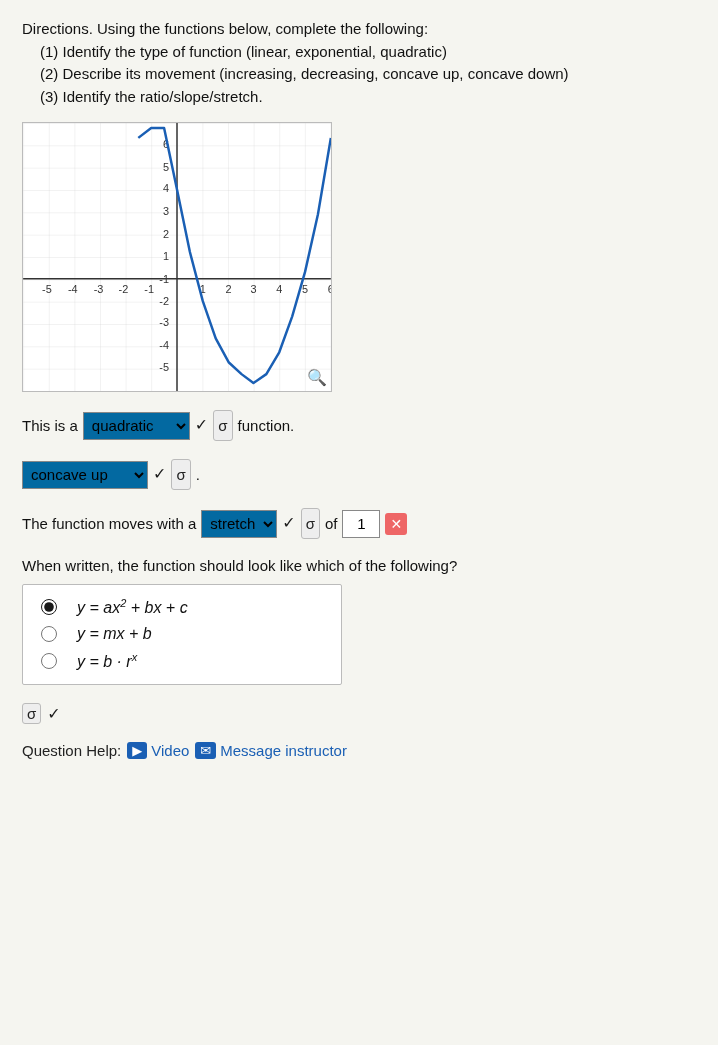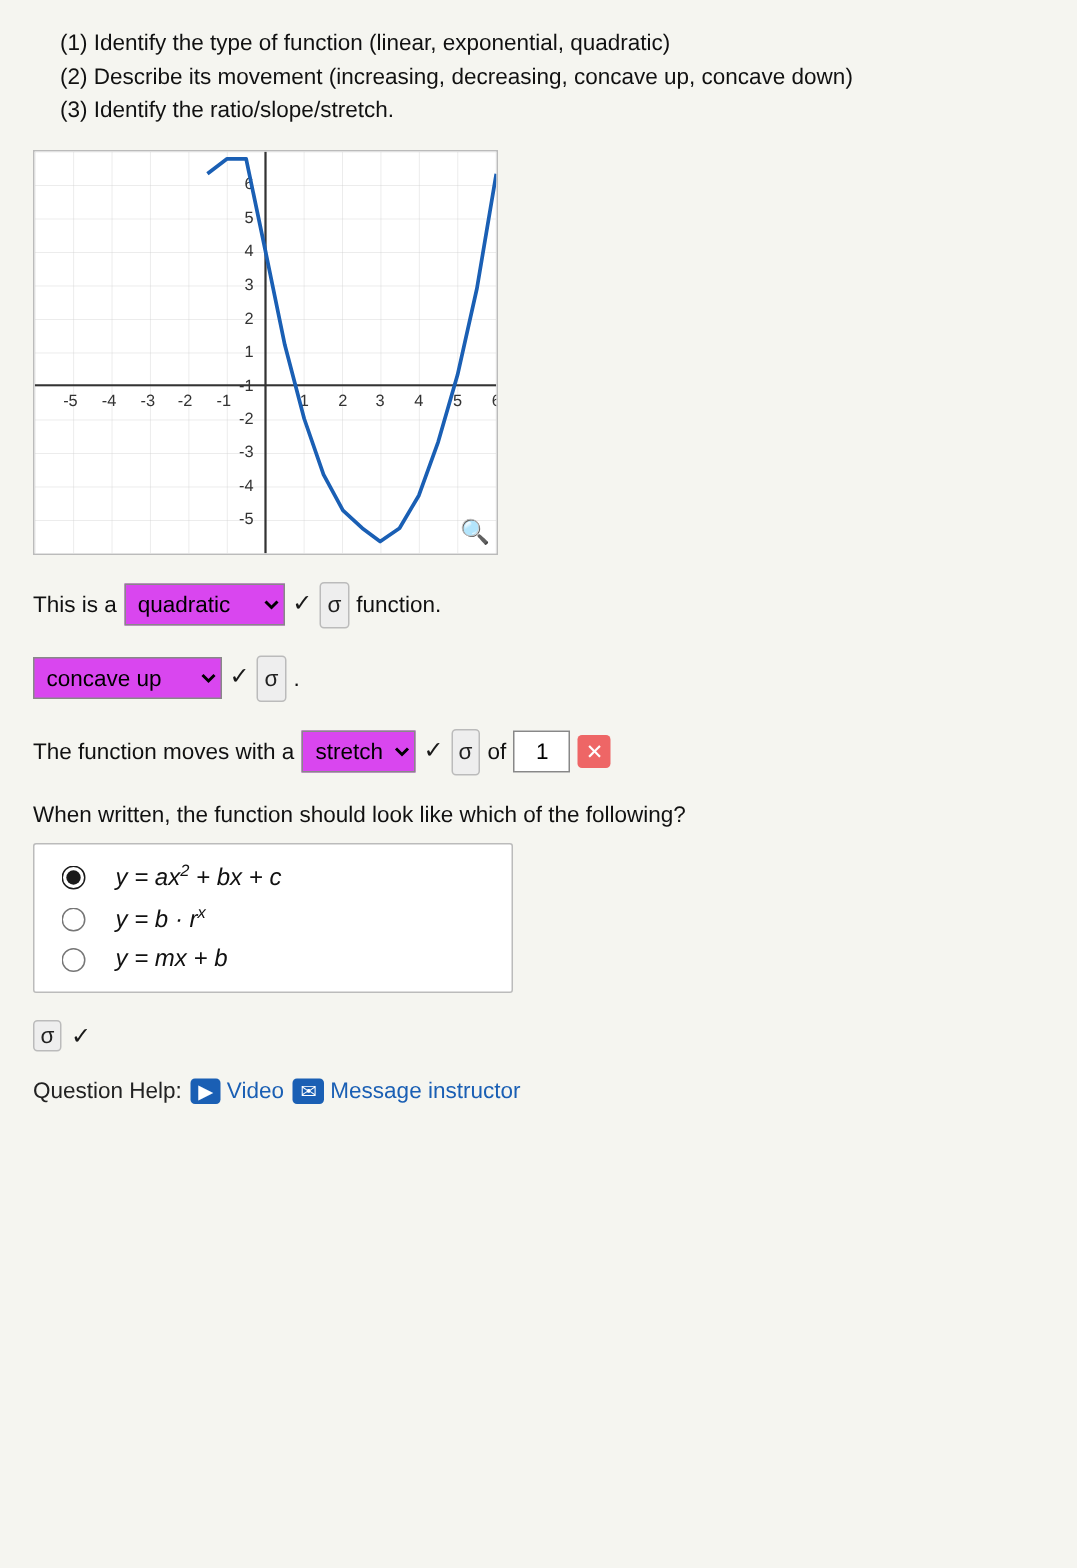--- a/index.html
+++ b/index.html
@@ -44,21 +44,21 @@
       flex-wrap: wrap;
       gap: 5px;
       line-height: 1.8;
     }
     .row-question span {
       white-space: nowrap;
       text-align: center;
     }
     select.answer-select {
       border: 1px solid #888;
-      background: #d946ef;
+      background: #0369a1;
       padding: 2px 4px;
       font-size: 15px;
       height: 28px;
     }
     .check-icon {
       color: #1a1a1a;
       font-size: 16px;
     }
     .sigma-icon {
       font-size: 15px;
@@ -177,20 +177,21 @@
       accent-color: #1a1a1a;
     }
   </style>
 </head>
 <body>
 
 
 
 
 <div class="directions">
+  <div>Directions. Using the functions below, complete the following:</div>
   <p>(1) Identify the type of function (linear, exponential, quadratic)</p>
   <p>(2) Describe its movement (increasing, decreasing, concave up, concave down)</p>
   <p>(3) Identify the ratio/slope/stretch.</p>
 </div>
 
 
 <div class="graph-container">
   <div class="graph-area">
     <svg class="graph-svg" viewBox="0 0 310 270">
 
@@ -307,28 +308,28 @@
   <div class="formula-row">
     <input type="radio" class="radio-input checked-radio" name="formula" checked="" style="">
     <span class="formula-text">
       <i>y</i> = <i>ax</i><sup>2</sup> + <i>bx</i> + <i>c</i>
     </span>
   </div>
   
   <div class="formula-row">
     <input type="radio" class="radio-input" name="formula" style="">
     <span class="formula-text">
-      <i>y</i> = <i>b</i> · <i>r</i><sup><i>x</i></sup>
+      <i>y</i> = <i>mx</i> + <i>b</i>
     </span>
   </div>
   
   <div class="formula-row">
     <input type="radio" class="radio-input" name="formula" style="">
     <span class="formula-text">
-      <i>y</i> = <i>mx</i> + <i>b</i>
+      <i>y</i> = <i>b</i> · <i>r</i><sup><i>x</i></sup>
     </span>
   </div>
 </div>
 
 
 <div class="submit-row">
   <span class="sigma-icon">σ</span>
   <span class="check-icon">✓</span>
 </div>
 

